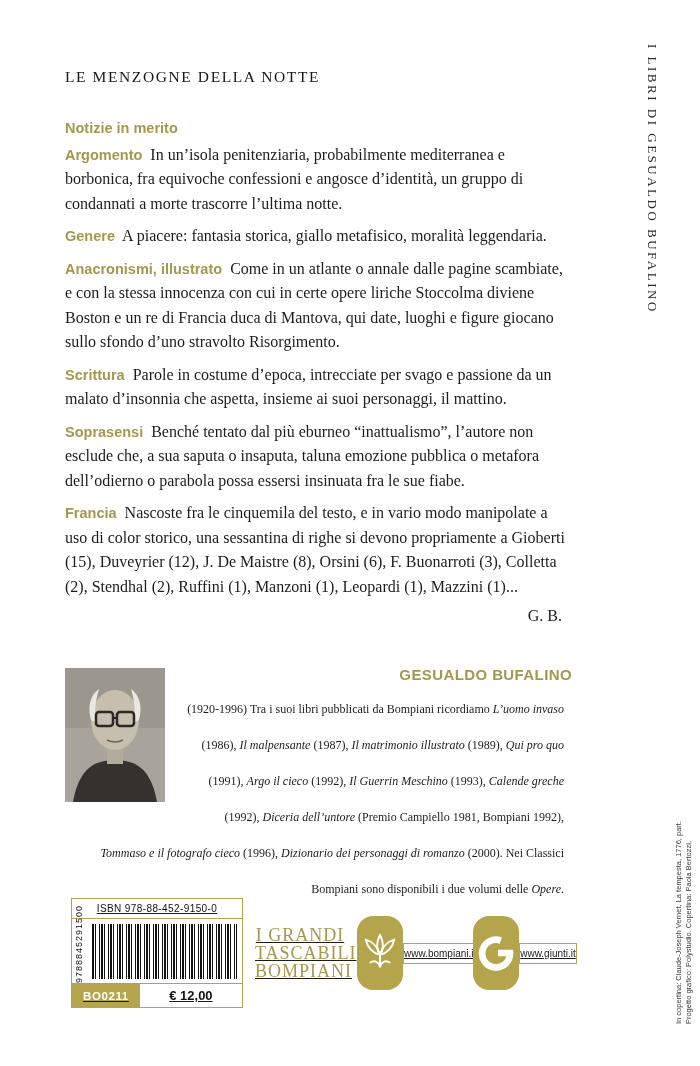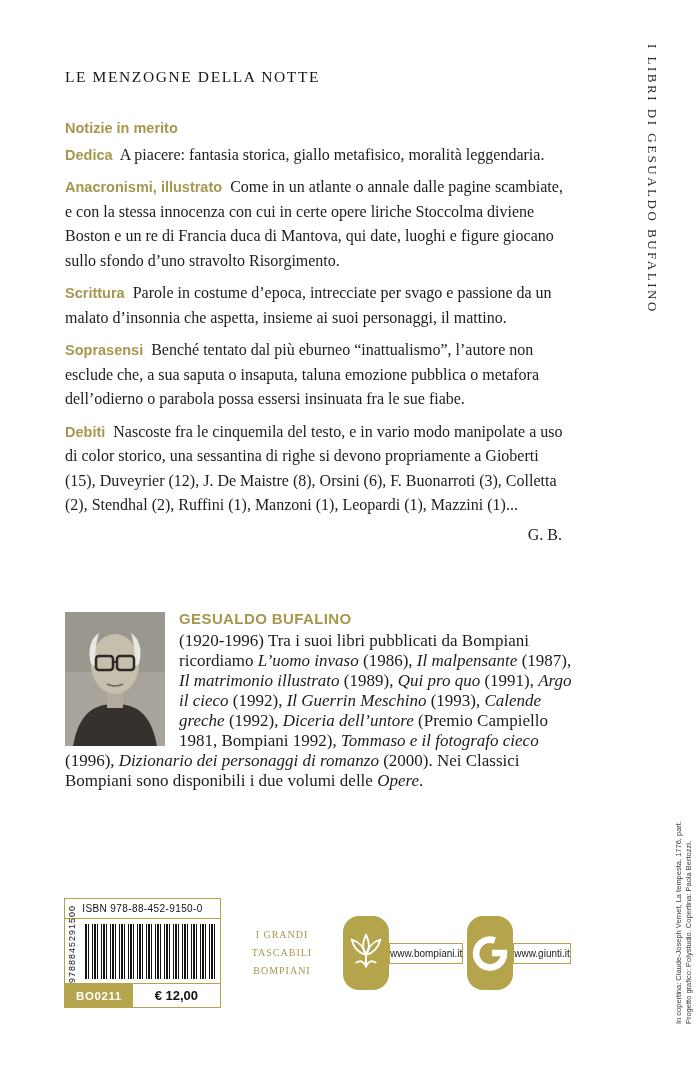--- a/index.html
+++ b/index.html
@@ -17,46 +17,46 @@
   }
   p.sect { margin:0 0 8px 0; font-size:16px; line-height:24.5px; }
   p.sect.head-only { margin-bottom:2px; }
   .lab {
     font-family:"Liberation Sans", sans-serif; font-weight:700;
     color:#a5984e; font-size:14.5px; margin-right:4px;
   }
   p.signature { margin:2px 10px 0 8px; text-align:right; font-size:16px; }
 
   
-  .author { position:absolute; left:65px; top:608px; width:507px; }
+  .author { position:absolute; left:65px; top:664px; width:507px;text-align:right; }
   .photo { float:left; width:100px; height:134px; margin:4px 14px 4px 0; }
   .photo svg { display:block; width:100%; height:100%; }
   .author-name {
     margin:2px 0 4px 0; font-family:"Liberation Sans", sans-serif;
     font-weight:700; font-size:15px; letter-spacing:0.4px; color:#a5984e;
   }
-  .bio { margin:0; font-size:17px; line-height:20px; }
+  .bio { margin:8px; font-size:12px; line-height:36px; }
   .i { font-style:italic; }
 
   
   .spine {
     position:absolute; top:44px; right:40px;
     writing-mode:vertical-rl; font-size:13px; letter-spacing:2.5px;
     color:#2d2d2d; white-space:nowrap;
   }
   .credits {
     position:absolute; right:6px; bottom:42px;
     writing-mode:vertical-rl; transform:rotate(180deg);
     font-family:"Liberation Sans", sans-serif; font-size:7.5px;
     line-height:10px; color:#3a3a3a; white-space:nowrap;
   }
   .credits div { margin:0; }
 
   
-  .footer { position:absolute; left:64px; top:898px; width:507px; height:110px; display:flex; gap:20px; }
+  .footer { position:absolute; left:71px; top:898px; width:507px; height:110px; display:flex; gap:12px;text-decoration:underline; }
   .barcode-box {
     width:172px; box-sizing:border-box; border:1px solid #b4a44b;
     display:flex; flex-direction:column; background:#fff;
   }
   .isbn {
     font-family:"Liberation Sans", sans-serif; font-size:10px;
     letter-spacing:0.4px; text-align:center; padding:4px 0;
     border-bottom:1px solid #b4a44b; color:#111;
   }
   .barcode-wrap { position:relative; flex:1; }
@@ -79,21 +79,21 @@
   .code-badge {
     background:#b4a44b; color:#ffffff; font-weight:700; font-size:11.5px;
     letter-spacing:0.6px; display:flex; align-items:center; padding:0 11px;
   }
   .price {
     flex:1; display:flex; align-items:center; justify-content:center;
     font-weight:700; font-size:13px; color:#111;
   }
   .series-box {
     width:90px; display:flex; flex-direction:column; justify-content:center;
-    text-align:center; color:#a5984e; font-size:10px; line-height:18px;
+    text-align:center; color:#a5984e; font-size:18px; line-height:18px;
     letter-spacing:1px;
   }
   .logo-col {
     width:104px; display:flex; flex-direction:row; align-items:center;
     justify-content:space-between;
   }
   .logo-square {
     width:74px; height:74px; border-radius:16px; background:#b4a44b;
     display:flex; align-items:center; justify-content:center;
   }
@@ -111,37 +111,41 @@
 
   <div class="spine">I LIBRI DI GESUALDO BUFALINO</div>
 
   <div class="main">
     <h1 class="title">LE MENZOGNE DELLA NOTTE</h1>
 
     <p class="sect head-only">
       <span class="lab">Notizie in merito</span>
     </p>
     <p class="sect">
-      <span class="lab">Dedica</span>
+      <span class="lab">Argomento</span>
+      <span>In un’isola penitenziaria, probabilmente mediterranea e borbonica, fra equivoche confessioni e angosce d’identità, un gruppo di condannati a morte trascorre l’ultima notte.</span>
+    </p>
+    <p class="sect">
+      <span class="lab">Genere</span>
       <span>A piacere: fantasia storica, giallo metafisico, moralità leggendaria.</span>
     </p>
     <p class="sect">
       <span class="lab">Anacronismi, illustrato</span>
       <span>Come in un atlante o annale dalle pagine scambiate, e con la stessa innocenza con cui in certe opere liriche Stoccolma diviene Boston e un re di Francia duca di Mantova, qui date, luoghi e figure giocano sullo sfondo d’uno stravolto Risorgimento.</span>
     </p>
     <p class="sect">
       <span class="lab">Scrittura</span>
       <span>Parole in costume d’epoca, intrecciate per svago e passione da un malato d’insonnia che aspetta, insieme ai suoi personaggi, il mattino.</span>
     </p>
     <p class="sect">
       <span class="lab">Soprasensi</span>
       <span>Benché tentato dal più eburneo “inattualismo”, l’autore non esclude che, a sua saputa o insaputa, taluna emozione pubblica o metafora dell’odierno o parabola possa essersi insinuata fra le sue fiabe.</span>
     </p>
     <p class="sect">
-      <span class="lab">Debiti</span>
+      <span class="lab">Francia</span>
       <span>Nascoste fra le cinquemila del testo, e in vario modo manipolate a uso di color storico, una sessantina di righe si devono propriamente a Gioberti (15), Duveyrier (12), J. De Maistre (8), Orsini (6), F. Buonarroti (3), Colletta (2), Stendhal (2), Ruffini (1), Manzoni (1), Leopardi (1), Mazzini (1)...</span>
     </p>
     <p class="signature">G. B.</p>
   </div>
 
   <div class="author">
     <div class="photo">
       <svg viewBox="0 0 100 134" preserveAspectRatio="none" aria-hidden="true">
         <rect width="100" height="134" fill="#a8a49c"></rect>
         <rect width="100" height="60" fill="#9b978f"></rect>

